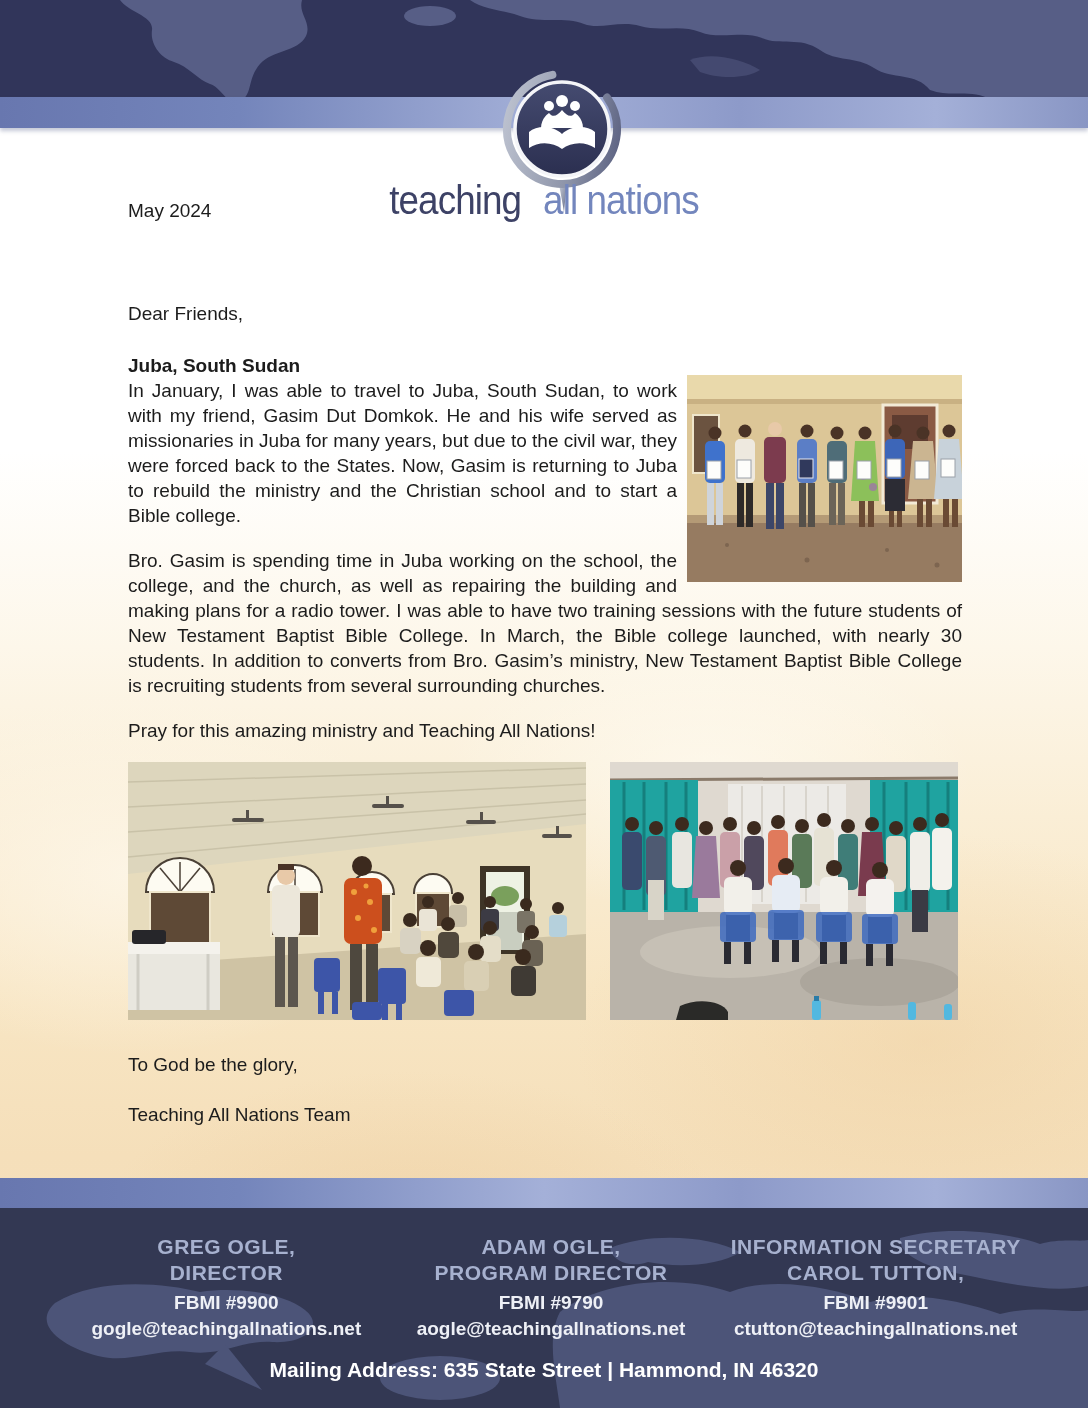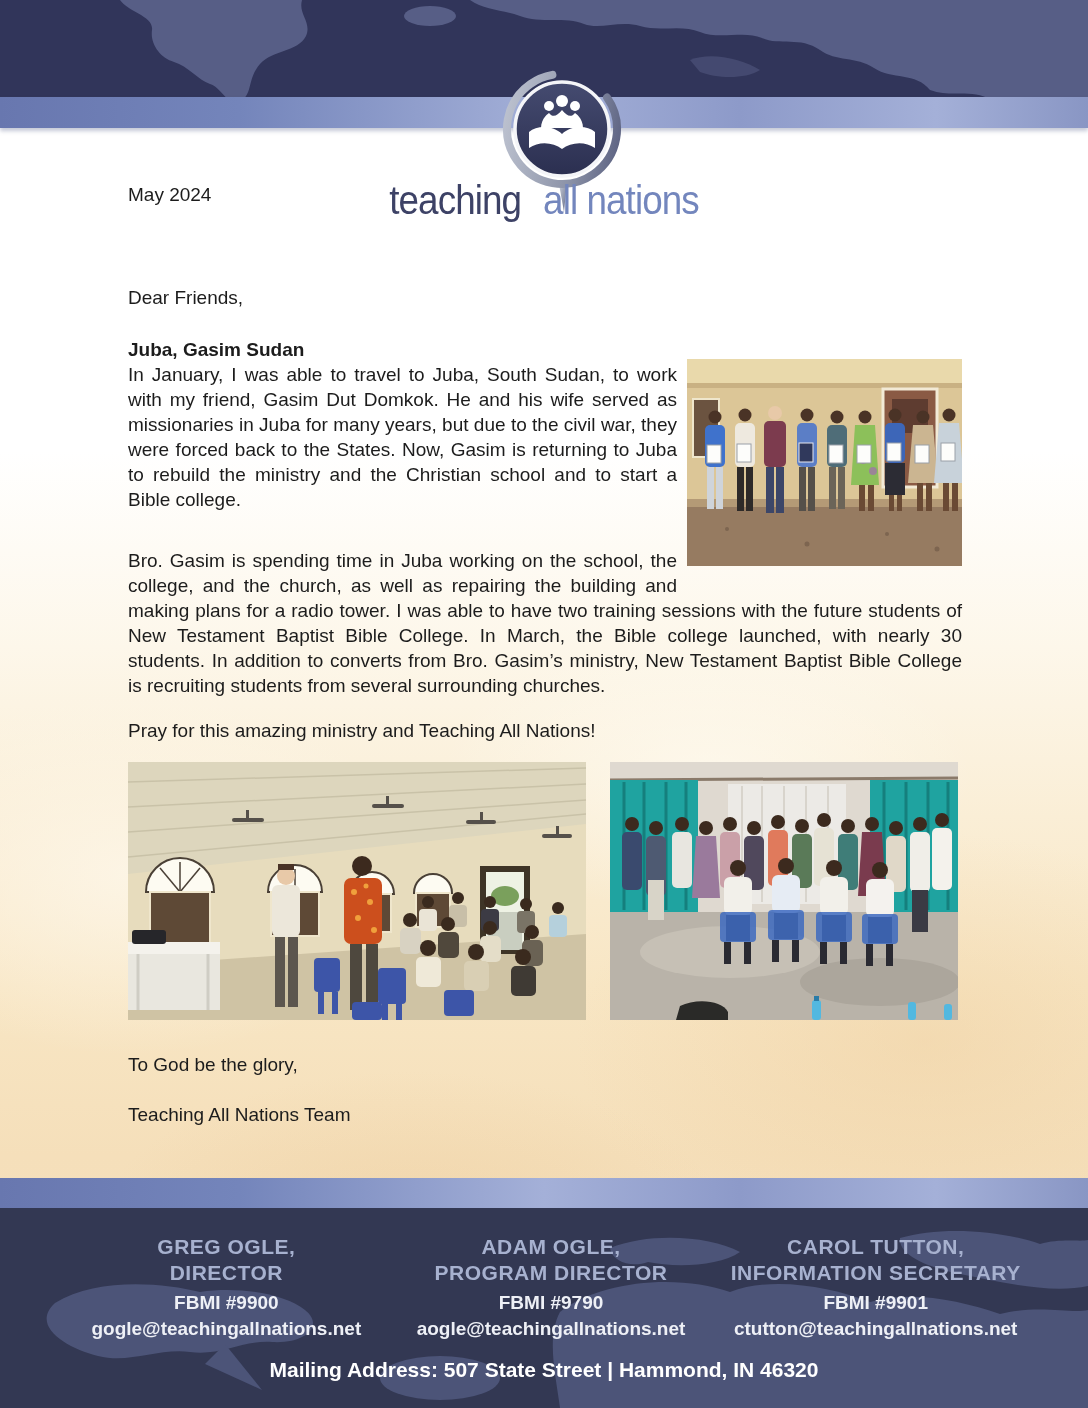--- a/index.html
+++ b/index.html
@@ -18,27 +18,27 @@
     background:linear-gradient(90deg,#6877af 0%,#7485bb 22%,#a4b0d8 50%,#8d9ac9 68%,#a4b0d8 86%,#8996c4 100%);}
   .band.top{top:97px;box-shadow:0 3px 4px rgba(90,100,140,.35);}
   .band.bottom{top:1178px;height:30px;}
   
   .logo-mark{position:absolute;top:66px;left:487px;width:150px;height:150px;}
   .logo-text{position:absolute;top:178px;left:0;width:1088px;display:flex;justify-content:center;gap:24px;
     font-size:40px;letter-spacing:-1px;transform:scaleX(.92);}
   .logo-text .w1{color:#3d4266;}
   .logo-text .w2{color:#7386bd;}
   
-  .content{position:absolute;top:112px;left:0;width:1088px;padding:0 126px 0 128px;box-sizing:border-box;
+  .content{position:absolute;top:128px;left:0;width:1088px;padding:0 126px 0 128px;box-sizing:border-box;
     font-size:19px;line-height:25px;}
   .date{margin-top:70px;}
   .salutation{margin-top:78px;}
   .heading{margin-top:27px;font-weight:bold;}
   .para{text-align:justify;margin:0;}
-  .p2{margin-top:36px;}
+  .p2{margin-top:20px;}
   .p3{margin-top:20px;}
   .it{}
   .photo-cert{float:right;width:275px;height:207px;margin:22px 0 16px 10px;}
   .photos-row{clear:none;display:flex;gap:24px;margin-top:19px;}
   .closing{margin-top:32px;}
   .sig{margin-top:25px;}
   svg.ph{display:block;}
   
   .footer{position:absolute;top:1208px;left:0;width:1088px;height:200px;background:#333853;overflow:hidden;}
   .footer svg.map{position:absolute;top:0;left:0;}
@@ -174,21 +174,21 @@
           <g>
               <circle cx="262" cy="56" r="6.5" fill="#4a3326"></circle>
               <path d="M252,64 h20 l5,60 h-30 Z" fill="#c8d2da"></path>
               <rect x="254" y="84" width="14" height="18" fill="#fdfdfb" stroke="#9aa0a8"></rect>
               <rect x="256" y="124" width="6" height="28" fill="#6a4a34"></rect>
               <rect x="265" y="124" width="6" height="28" fill="#6a4a34"></rect>
             </g>
         </g>
       </svg>
 
-      <div class="heading">Juba, Gasim Sudan</div>
+      <div class="heading">Juba, South Sudan</div>
       <p class="para p1">In January, I was able to travel to Juba, South Sudan, to work with my friend, Gasim Dut Domkok. He and his wife served as missionaries in Juba for many years, but due to the civil war, they were forced back to the States. Now, Gasim is returning to Juba to rebuild the ministry and the Christian school and to start a Bible college.</p>
       <p class="para p2">Bro. Gasim is spending time in Juba working on the school, the college, and the church, as well as repairing the building and making plans for a radio tower. I was able to have two training sessions with the future students of New Testament Baptist Bible College. In March, the Bible college launched, with nearly 30 students. In addition to converts from Bro. Gasim’s ministry, New Testament Baptist Bible College is recruiting students from several surrounding churches.</p>
       <p class="para p3"><span>Pray for this amazing ministry and </span><span class="it">Teaching All Nations</span><span>!</span></p>
     </div>
 
     <div class="photos-row">
 
       <svg class="ph" width="458" height="258" viewBox="0 0 458 258">
         <rect width="458" height="258" fill="#e7dcbd"></rect>
         <polygon points="0,0 458,0 458,62 0,112" fill="#ddd6bd"></polygon>
@@ -490,22 +490,22 @@
         <div class="detail">FBMI #9900</div>
         <div class="detail email">gogle@teachingallnations.net</div>
       </div>
       <div class="contact">
         <div class="nm">ADAM OGLE,</div>
         <div class="nm">PROGRAM DIRECTOR</div>
         <div class="detail">FBMI #9790</div>
         <div class="detail email">aogle@teachingallnations.net</div>
       </div>
       <div class="contact">
+        <div class="nm">INFORMATION SECRETARY</div>
         <div class="nm">CAROL TUTTON,</div>
-        <div class="nm">INFORMATION SECRETARY</div>
         <div class="detail">FBMI #9901</div>
         <div class="detail email">ctutton@teachingallnations.net</div>
       </div>
     </div>
-    <div class="mailing">Mailing Address: 507 State Street | Hammond, IN 46320</div>
+    <div class="mailing">Mailing Address: 635 State Street | Hammond, IN 46320</div>
   </div>
 
 </div>
 
 </body></html>

